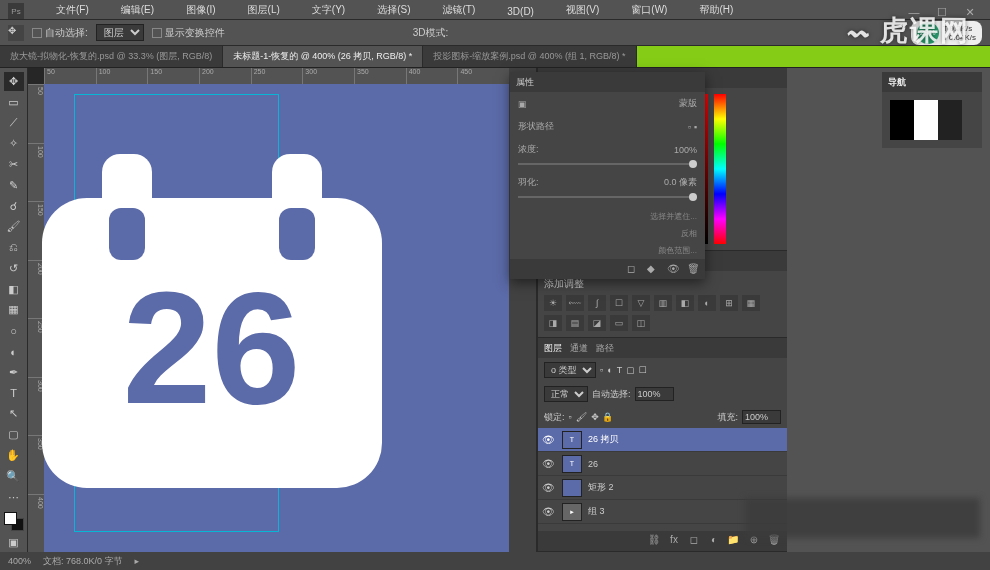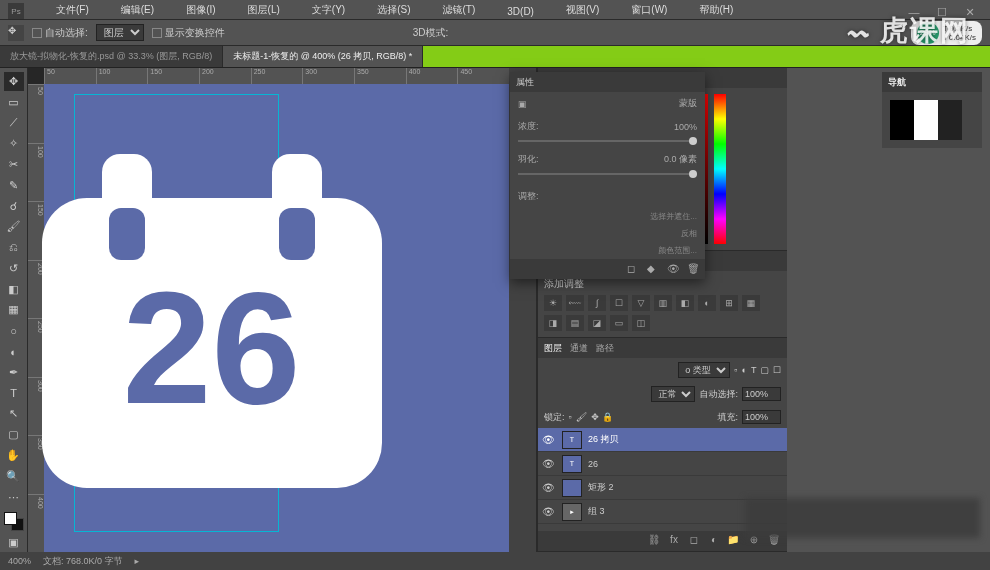--- a/index.html
+++ b/index.html
@@ -71,21 +71,21 @@
 .hue-strip { width: 12px; height: 150px; background: linear-gradient(to bottom, #f00, #ff0, #0f0, #0ff, #00f, #f0f, #f00); }
 .color-swatches { display: flex; flex-direction: column; gap: 4px; }
 .swatch-big { width: 18px; height: 18px; border: 1px solid #222; }
 
 
 .adjust-grid { display: flex; flex-wrap: wrap; gap: 4px; }
 .adjust-grid div { width: 18px; height: 16px; background: #3a3a3a; color: #aaa; font-size: 9px; display: flex; align-items: center; justify-content: center; }
 
 
 .layers-body { background: #454545; font-size: 9px; }
-.layer-controls { display: flex; align-items: center; gap: 4px; padding: 4px 6px; justify-content: flex-end; }
+.layer-controls { display: flex; align-items: center; gap: 4px; padding: 4px 6px; }
 .layer-controls select, .layer-controls input { background: #3a3a3a; color: #ccc; border: 1px solid #222; font-size: 9px; padding: 1px 2px; }
 .layer-row { display: flex; align-items: center; height: 24px; padding: 0 4px; gap: 6px; border-bottom: 1px solid #3a3a3a; }
 .layer-row.selected { background: #5b6aa8; color: #fff; }
 .layer-eye { width: 14px; font-size: 10px; }
 .layer-thumb { width: 20px; height: 18px; background: #5b6aa8; border: 1px solid #222; display: flex; align-items: center; justify-content: center; font-size: 7px; color: #fff; }
 .layer-bottom { height: 20px; background: #3a3a3a; display: flex; align-items: center; justify-content: flex-end; gap: 6px; padding: 0 6px; }
 .layer-bottom div { width: 14px; height: 14px; color: #aaa; font-size: 10px; text-align: center; }
 
 
 .float-panel { position: absolute; top: 72px; left: 510px; width: 195px; background: #454545; box-shadow: 0 4px 12px rgba(0,0,0,0.5); font-size: 9px; z-index: 10; }
@@ -151,20 +151,21 @@
     <div>
       <div>T  0.2K/s</div>
       <div>↓  0.04K/s</div>
     </div>
   </div>
 </div>
 
 <div class="tabsbar">
   <div class="tab">放大镜-拟物化-恢复的.psd @ 33.3% (图层, RGB/8)</div>
   <div class="tab active">未标题-1-恢复的 @ 400% (26 拷贝, RGB/8) *</div>
+  <div class="tab">投影图标-缩放案例.psd @ 400% (组 1, RGB/8) *</div>
 </div>
 
 <div class="main">
 
   <div class="toolbar">
     <div class="tool active">✥</div>
     <div class="tool">▭</div>
     <div class="tool">⟋</div>
     <div class="tool">✧</div>
     <div class="tool">✂</div>
@@ -350,32 +351,33 @@
 
 <div class="float-panel">
   <div class="fp-header">
       <span>属性</span>
     </div>
   <div class="fp-row">
       <span>▣</span>
       <span>蒙版</span>
     </div>
   <div class="fp-row">
+    <span>形状路径</span>
+    <span><span>▫</span> <span>▪</span></span>
+  </div>
+  <div class="fp-row">
     <span>浓度:</span>
     <span>100%</span>
   </div>
   <div class="fp-slider"></div>
   <div class="fp-row">
     <span>羽化:</span>
     <span>0.0 像素</span>
   </div>
   <div class="fp-slider" style="margin-bottom:10px"></div>
-  <div class="fp-row">
-      <span>调整:</span>
-    </div>
   <div class="fp-sub">选择并遮住...</div>
   <div class="fp-sub">反相</div>
   <div class="fp-sub">颜色范围...</div>
   <div class="fp-footer">
     <div>◻</div>
     <div>◆</div>
     <div>👁</div>
     <div>🗑</div>
   </div>
 </div>

